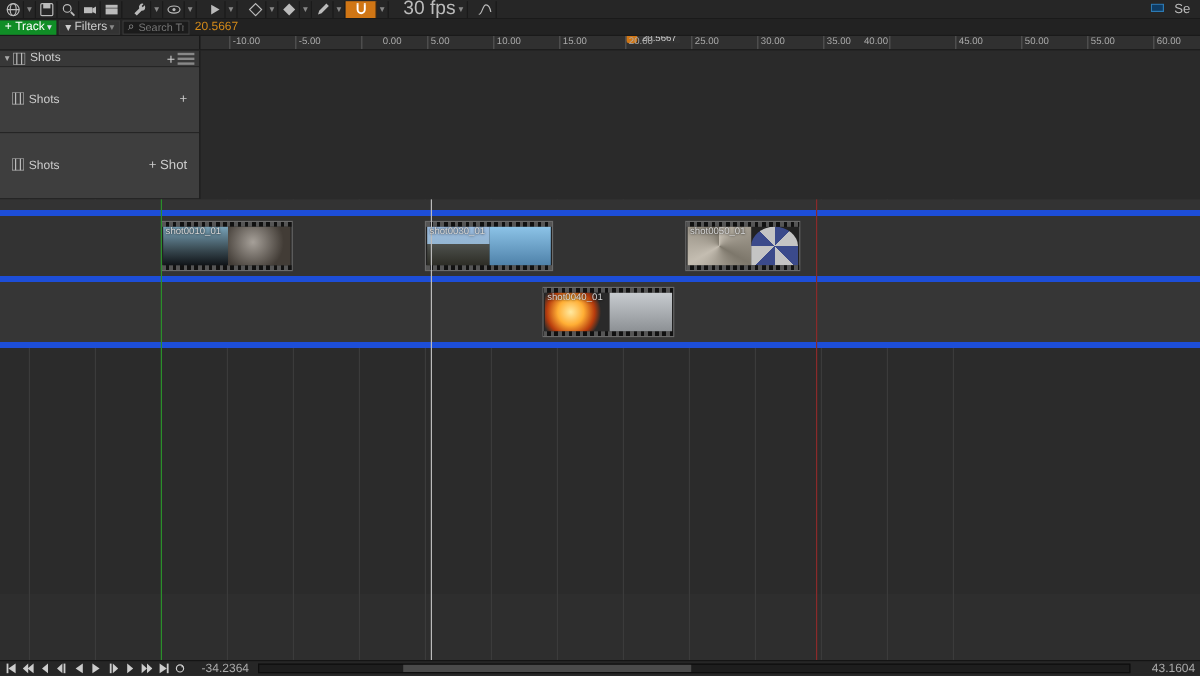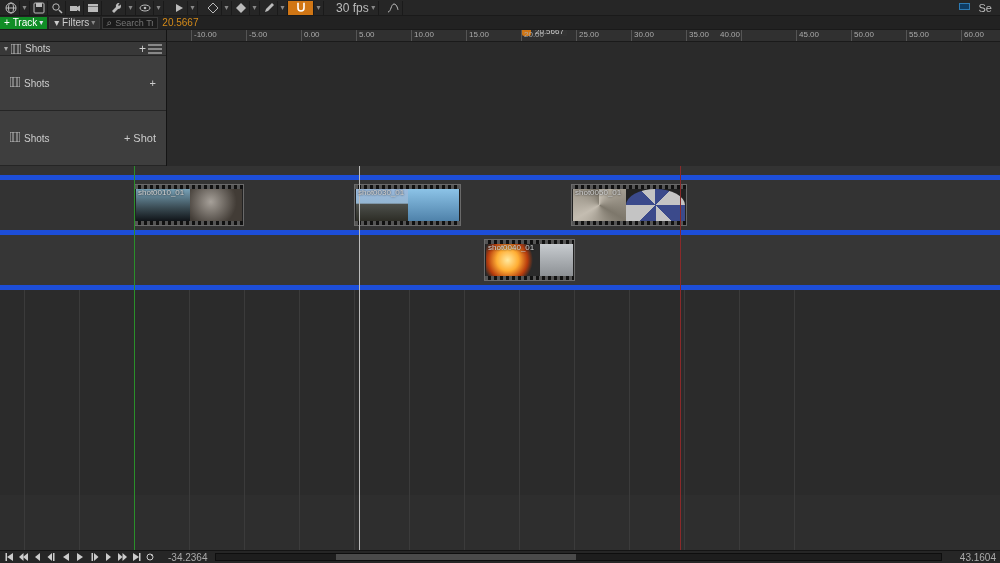--- a/index.html
+++ b/index.html
@@ -6,21 +6,21 @@
   body { font-family: "Segoe UI", Arial, sans-serif; font-size: 11px; color: #ccc; background: #2a2a2a; width: 1000px; height: 563px; overflow: hidden; user-select: none; }
   
   
   .toolbar { display: flex; align-items: center; height: 16px; background: #262626; border-bottom: 1px solid #1a1a1a; padding: 0 2px; gap: 0; }
   .toolbar .tb-btn { display: flex; align-items: center; justify-content: center; width: 18px; height: 14px; border-right: 1px solid #1a1a1a; color: #bbb; cursor: pointer; }
   .toolbar .tb-btn.wide { width: 26px; }
   .toolbar .tb-btn svg { width: 12px; height: 12px; }
   .toolbar .tb-btn.active { background: #d07615; color: #fff; }
   .toolbar .dd { width: 10px; color:#888; font-size: 8px; display:flex; align-items:center; justify-content:center; border-right:1px solid #1a1a1a; height:14px; }
   .toolbar .sep { width: 6px; }
-  .toolbar .fps { color: #bbb; font-size: 12px; margin-left: 6px; text-align: right; }
+  .toolbar .fps { color: #bbb; font-size: 16px; margin-left: 6px; text-align: right; }
   .toolbar .spacer { flex: 1; }
   .toolbar .right-label { color:#bbb; padding: 0 6px; }
   .toolbar .flag-icon { width:14px; height:10px; margin-left:4px; display:flex; align-items:center; }
   
   .row2 { display:flex; align-items:center; height:14px; background:#222; border-bottom:1px solid #1a1a1a; }
   .add-track { background:#108d26; color:#fff; font-size:10px; height:12px; line-height:12px; padding:0 4px; display:flex; align-items:center; }
   .add-track .caret { font-size:8px; margin-left:2px; color:#dde; }
   .filters-btn { display:flex; align-items:center; height:12px; font-size:10px; padding:0 4px; color:#ccc; border:1px solid #3a3a3a; margin-left:2px; background:#333; }
   .filters-btn .caret { font-size:8px; margin-left:2px; color:#888; }
   .search-box { margin-left:2px; display:flex; align-items:center; width:56px; height:12px; background:#1b1b1b; border:1px solid #3a3a3a; color:#666; }
@@ -218,21 +218,21 @@
   <div class="ruler-left"></div>
   <div class="ruler" id="ruler">
 
     <div class="playhead-knob" id="ph-knob" style="left: 359px;"></div>
     <div class="playhead-label" id="ph-lbl" style="left: 365px;">20.5667</div>
   <div class="tick" style="left: 24px;"></div>
       <div class="tick-label" style="left: 25px;">-10.00</div>
       <div class="tick" style="left: 79px;"></div>
       <div class="tick-label" style="left: 80px;">-5.00</div>
       <div class="tick" style="left: 134px;"></div>
-      <div class="tick-label" style="left: 135px;">0.00</div>
+      <div class="tick-label" style="left: 150px;">0.00</div>
       <div class="tick" style="left: 189px;"></div>
       <div class="tick-label" style="left: 190px;">5.00</div>
       <div class="tick" style="left: 244px;"></div>
       <div class="tick-label" style="left: 245px;">10.00</div>
       <div class="tick" style="left: 299px;"></div>
       <div class="tick-label" style="left: 300px;">15.00</div>
       <div class="tick" style="left: 354px;"></div>
       <div class="tick-label" style="left: 355px;">20.00</div>
       <div class="tick" style="left: 409px;"></div>
       <div class="tick-label" style="left: 410px;">25.00</div>
@@ -336,31 +336,31 @@
           <div class="thumb sky" style="left: 1px; width: 54px;"></div>
           <div class="thumb wing" style="left: 55px; right: 1px;"></div>
         </div>
         <div class="clip" style="left: 354px; width: 107px; top: 4px; bottom: 4px;">
           <div class="film-strip top"></div>
           <div class="film-strip bot"></div>
           <div class="clip-label">shot0030_01</div>
           <div class="thumb lander" style="left: 1px; width: 52px;"></div>
           <div class="thumb blue" style="left: 53px; right: 1px;"></div>
         </div>
-        <div class="clip" style="left: 571px; width: 116px; top: 4px; bottom: 4px;">
+        <div class="clip" style="left: 571px; width: 96px; top: 4px; bottom: 4px;">
           <div class="film-strip top"></div>
           <div class="film-strip bot"></div>
           <div class="clip-label">shot0050_01</div>
           <div class="thumb rotor" style="left: 1px; width: 53px;"></div>
           <div class="thumb chute" style="left: 54px; right: 1px;"></div>
         </div>
       </div>
 
     <div class="track-lane big alt" id="lane2">
-        <div class="clip" style="left: 484px; width: 91px; top: 4px; bottom: 4px;">
+        <div class="clip" style="left: 452px; width: 110px; top: 4px; bottom: 4px;">
           <div class="film-strip top"></div>
           <div class="film-strip bot"></div>
           <div class="clip-label">shot0040_01</div>
           <div class="thumb fire" style="left: 1px; width: 54px;"></div>
           <div class="thumb grey" style="left: 55px; right: 1px;"></div>
         </div>
       </div>
 
     <div class="gutter"></div>
 

